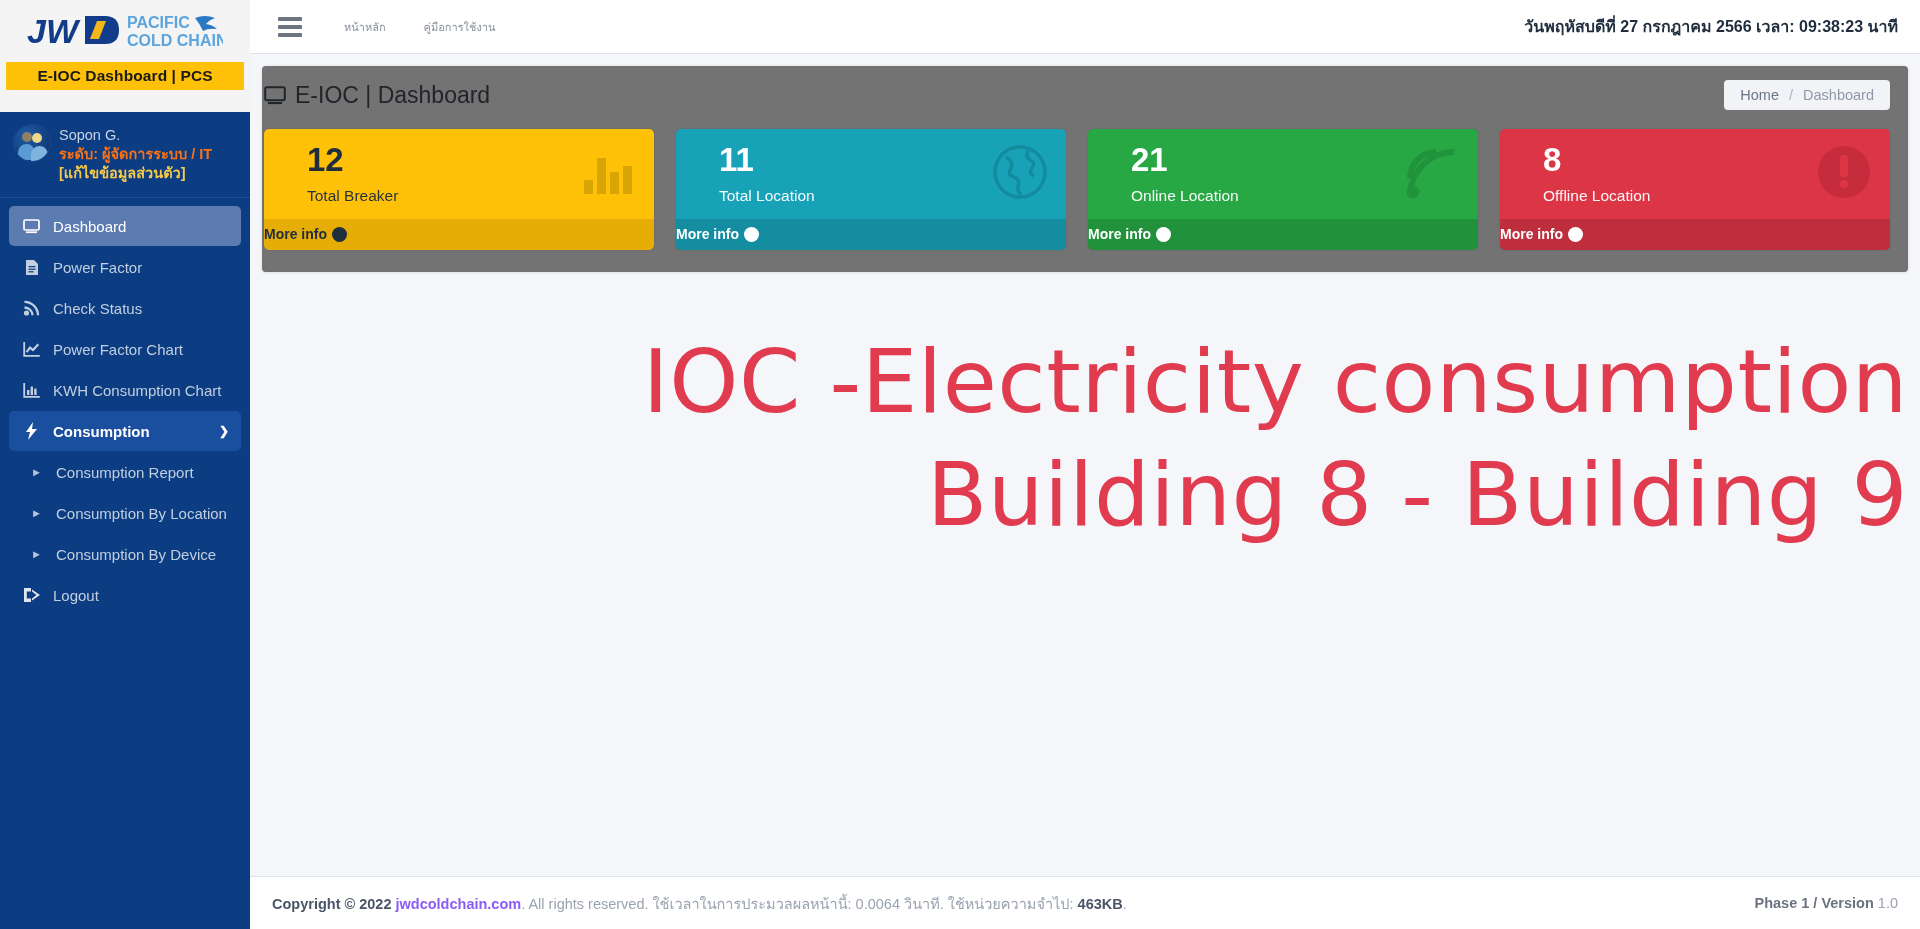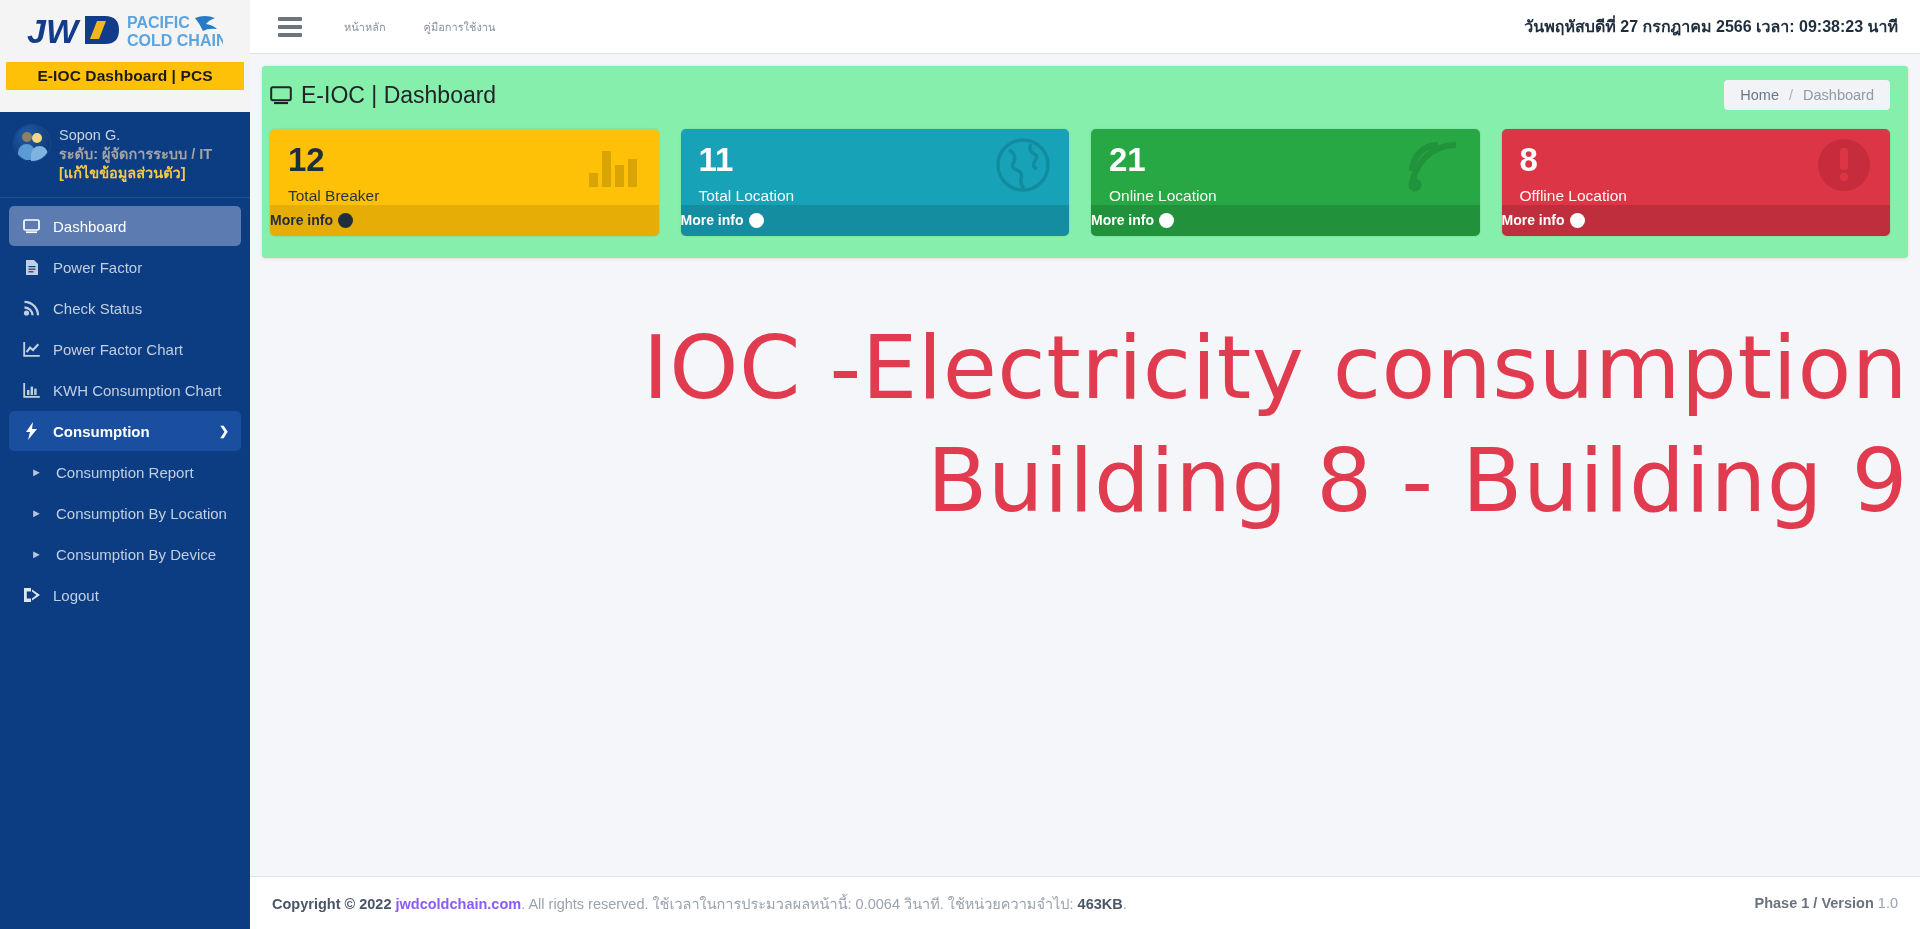--- a/index.html
+++ b/index.html
@@ -43,21 +43,21 @@
     flex: 0 0 auto; position: relative; overflow: hidden;
     box-shadow: 0 0 0 1px #1a4b8f;
   }
   .avatar .h1 { position:absolute; width:10px; height:10px; border-radius:50%; background:#8f7f63; left:8px; top:7px; }
   .avatar .h2 { position:absolute; width:10px; height:10px; border-radius:50%; background:#f0d88a; left:18px; top:8px; }
   .avatar .b1 { position:absolute; width:17px; height:16px; border-radius:9px 9px 0 0; background:#5b9bd5; left:4px; top:19px; }
   .avatar .b2 { position:absolute; width:17px; height:15px; border-radius:9px 9px 0 0; background:#7fb3e0; left:17px; top:21px; }
 
   .user-text { line-height: 1.32; padding-top: 1px; }
   .user-name { color: #c8d4e6; font-size: 14.5px; }
-  .user-role { color: #a3a3a3; font-size: 14.5px; font-weight: bold; }
+  .user-role { color: #f97316; font-size: 14.5px; font-weight: bold; }
   .user-edit { color: #f7c948; font-size: 14.5px; font-weight: bold; }
 
   #nav { padding: 7px 0 0 0; }
   .nav-item {
     display: flex; align-items: center; gap: 11px;
     height: 40px; margin: 1px 9px; padding: 0 12px;
     border-radius: 5px; cursor: pointer;
     color: #c2cfe0; font-size: 15px;
   }
   .nav-item.active-light { background: #5c7bb0; color: #fff; font-weight: 500; }
@@ -93,44 +93,44 @@
   }
 
   
   #content {
     position: absolute; left: 250px; top: 54px;
     width: 1670px; height: 822px;
     background: #f4f6f9;
     padding: 12px 12px 0 12px;
   }
   .content-panel {
-    background: #86efac; border-radius: 4px;
+    background: #737373; border-radius: 4px;
     box-shadow: 0 0 1px rgba(0,0,0,.18), 0 1px 4px rgba(0,0,0,.07);
-    padding: 14px 18px 22px 8px;
+    padding: 14px 18px 22px 2px;
   }
   .panel-head { display: flex; align-items: center; }
   .page-title {
     display: flex; align-items: center; gap: 9px;
     font-size: 23px; color: #212529; font-weight: 400;
   }
   .breadcrumb {
     margin-left: auto; background: #f1f3f6; border-radius: 4px;
     padding: 7px 16px; font-size: 14.5px; color: #6f7b8a;
   }
   .breadcrumb .crumb-link { color: #6b7689; }
   .breadcrumb .sep { color: #aab3c0; margin: 0 6px; }
   .breadcrumb .crumb-cur { color: #8f99a8; }
 
   .cards { display: flex; gap: 22px; margin-top: 19px; }
   .card {
     flex: 1 1 0; border-radius: 5px; overflow: hidden;
     position: relative; color: #fff;
     box-shadow: 0 0 2px rgba(0,0,0,.15);
   }
-  .card .body { padding: 14px 18px 20px 18px; position: relative; height: 76px; }
+  .card .body { padding: 14px 18px 20px 18px; position: relative; height: 90px; margin-left: 25px; }
   .card .num { font-size: 33px; font-weight: bold; line-height: 1; }
   .card .lbl { font-size: 15.5px; margin-top: 11px; opacity: .96; }
   .card .big-ico {
     position: absolute; right: 18px; top: 50%; transform: translateY(-50%);
     opacity: .22;
   }
   .card .foot {
     display: block; padding: 7px 0 8px 0;
     font-size: 14px; font-weight: bold; cursor: pointer;
     background: rgba(0,0,0,.13);

